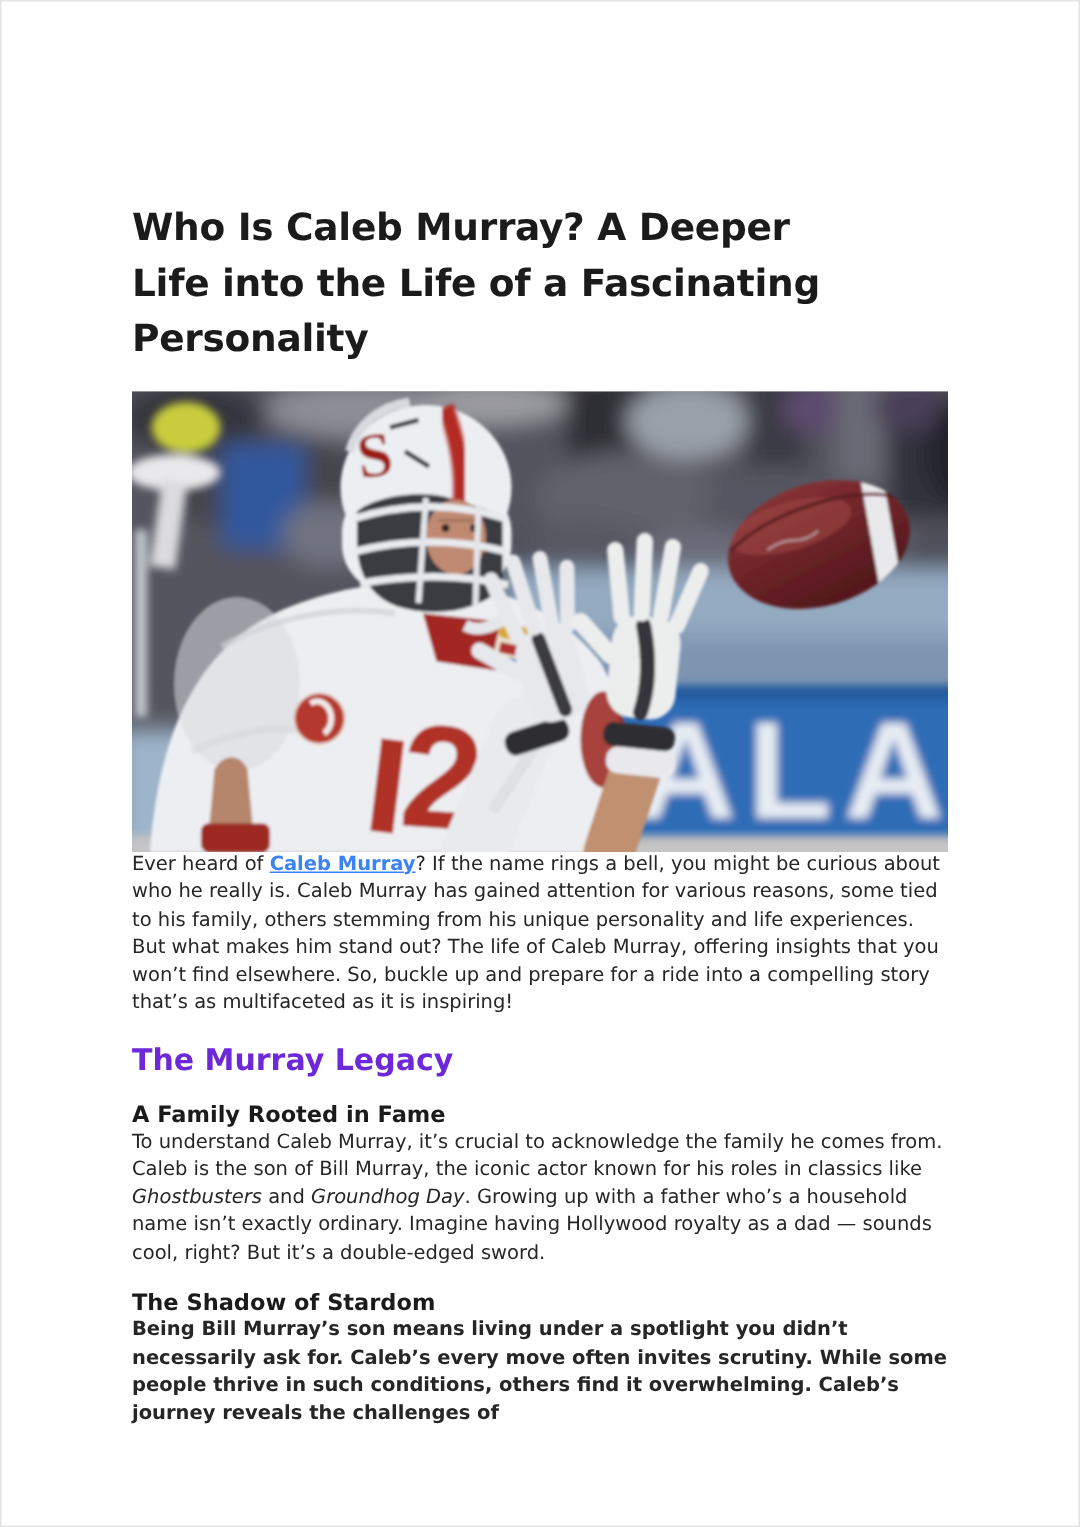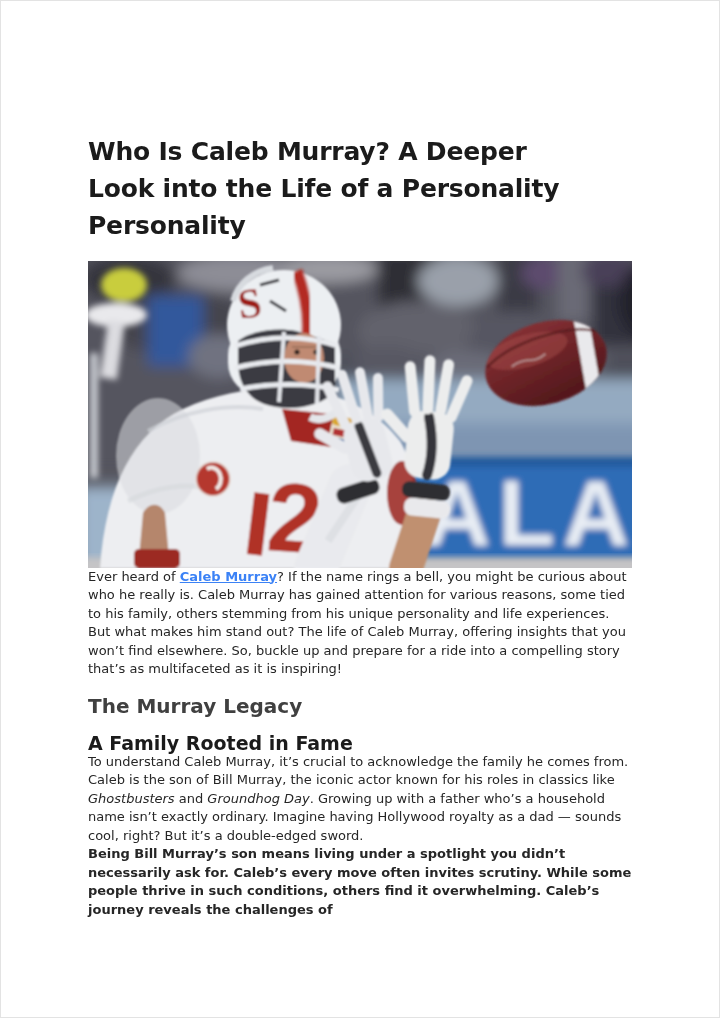--- a/index.html
+++ b/index.html
@@ -40,43 +40,43 @@
     color:#3b82f6;
     font-weight:bold;
     text-decoration:underline;
     cursor:pointer;
   }
   h2.section-heading{
     margin:15px 0 0 0;
     font-size:20px;
     line-height:24px;
     font-weight:bold;
-    color:#404040;
+    color:#6d28d9;
   }
   h3.sub-heading{
     margin:16px 0 0 0;
-    font-size:19px;
+    font-size:15px;
     line-height:19px;
     font-weight:bold;
     color:#1b1b1b;
   }
   .para-2{margin-top:10px;}
   .para-3{margin-top:11px;font-weight:bold;}
   .sub-heading.shadow{margin-top:14px;}
   em.movie{}
 </style>
 </head>
 <body>
 
 <div class="page">
   <div class="content">
 
     <h1 class="doc-title">
       <div>Who Is Caleb Murray? A Deeper</div>
-      <div>Look into the Life of a Personality</div>
+      <div>Life into the Life of a Fascinating</div>
       <div>Personality</div>
     </h1>
 
     <div class="hero-figure">
       <svg width="544" height="307" viewBox="0 0 544 307">
         <defs>
           <filter id="f-bg" x="-20%" y="-20%" width="140%" height="140%">
               <feGaussianBlur stdDeviation="7"></feGaussianBlur>
             </filter>
           <filter id="f-mid" x="-20%" y="-20%" width="140%" height="140%">
@@ -243,17 +243,18 @@
     </div>
 
     <p class="body-text intro"><span>Ever heard of </span><a class="doc-link">Caleb Murray</a><span>? If the name rings a bell, you might be curious about who he really is. Caleb Murray has gained attention for various reasons, some tied to his family, others stemming from his unique personality and life experiences. But what makes him stand out? The life of Caleb Murray, offering insights that you won’t find elsewhere. So, buckle up and prepare for a ride into a compelling story that’s as multifaceted as it is inspiring!</span></p>
 
     <h2 class="section-heading">The Murray Legacy</h2>
 
     <h3 class="sub-heading">A Family Rooted in Fame</h3>
 
     <p class="body-text para-2"><span>To understand Caleb Murray, it’s crucial to acknowledge the family he comes from. Caleb is the son of Bill Murray, the iconic actor known for his roles in classics like </span><em class="movie">Ghostbusters</em><span> and </span><em class="movie">Groundhog Day</em><span>. Growing up with a father who’s a household name isn’t exactly ordinary. Imagine having Hollywood royalty as a dad — sounds cool, right? But it’s a double-edged sword.</span></p>
 
+    <h3 class="sub-heading shadow">The Shadow of Stardom</h3>
 
     <p class="body-text para-3">Being Bill Murray’s son means living under a spotlight you didn’t necessarily ask for. Caleb’s every move often invites scrutiny. While some people thrive in such conditions, others find it overwhelming. Caleb’s journey reveals the challenges of</p>
 
   </div>
 </div>
 
 </body></html>

